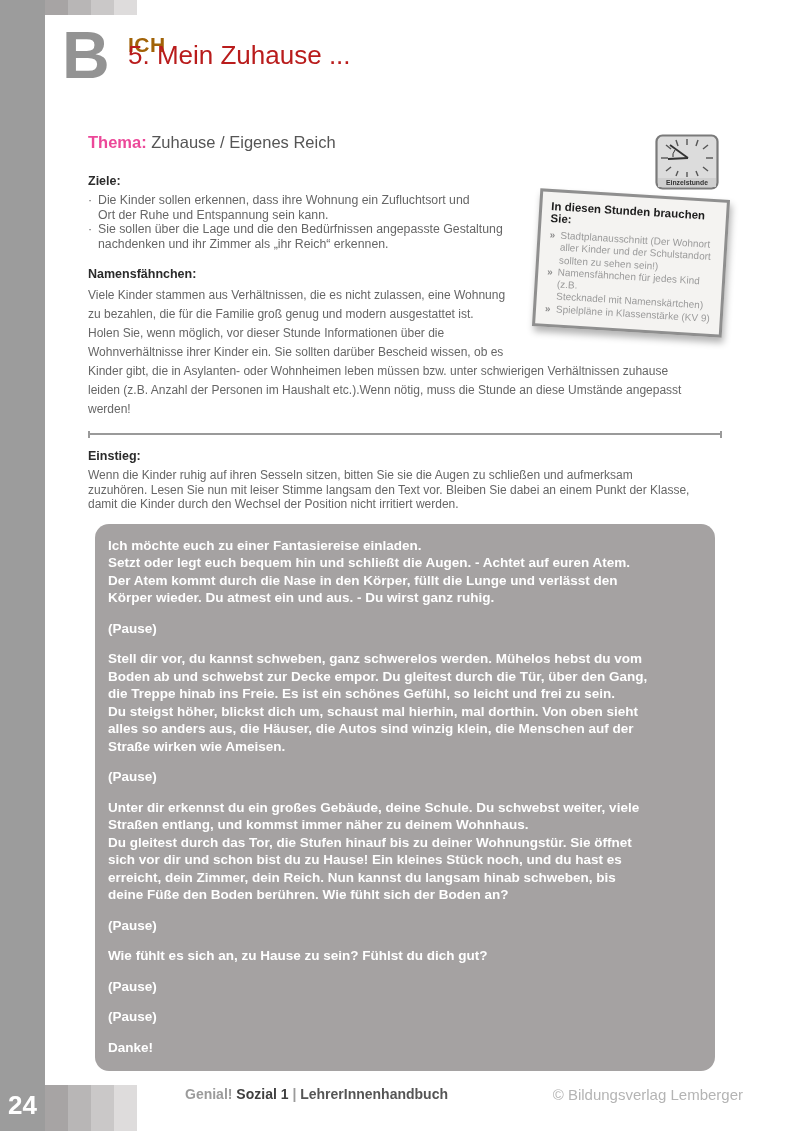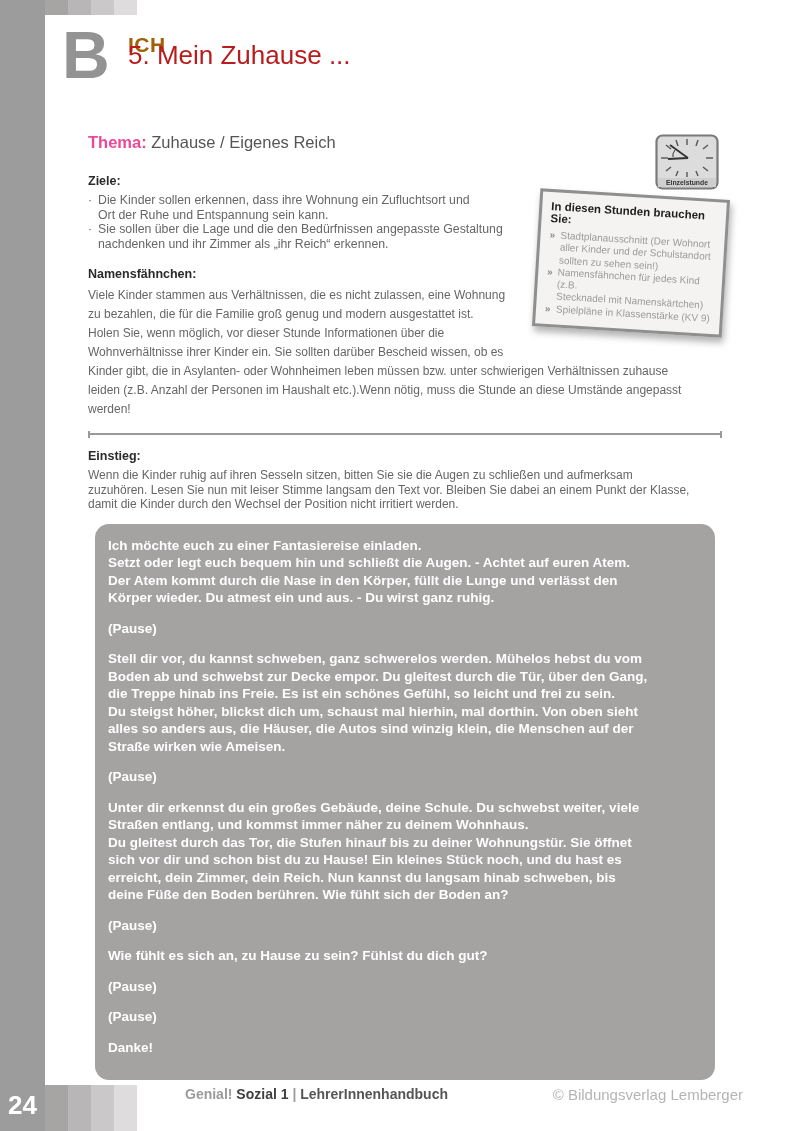--- a/index.html
+++ b/index.html
@@ -58,21 +58,21 @@
   .divider::before {
     content: ""; position: absolute; left: 0; right: 0; top: 2px;
     border-top: 2px solid #9a9a9a;
   }
   .einstieg-block { margin-top: 8px; }
   .einstieg-text { line-height: 14.5px; }
   
   .script-box {
     margin: 12px 0 0 7px; width: 620px;
     background: #a5a2a2; border-radius: 14px;
-    padding: 13px 13px 24px 13px;
+    padding: 13px 13px 15px 13px;
     color: #ffffff; font-weight: bold; font-size: 13.5px; line-height: 17.5px;
   }
   .script-box .para { white-space: pre-line; margin-bottom: 13px; }
   .script-box .para:last-child { margin-bottom: 0; }
   
   .clock-badge { position: absolute; left: 655px; top: 134px; }
   
   .materials-note {
     position: absolute; left: 536px; top: 194px; width: 190px;
     background: #f4f3f1; border: 3px solid #8f8f8f;

